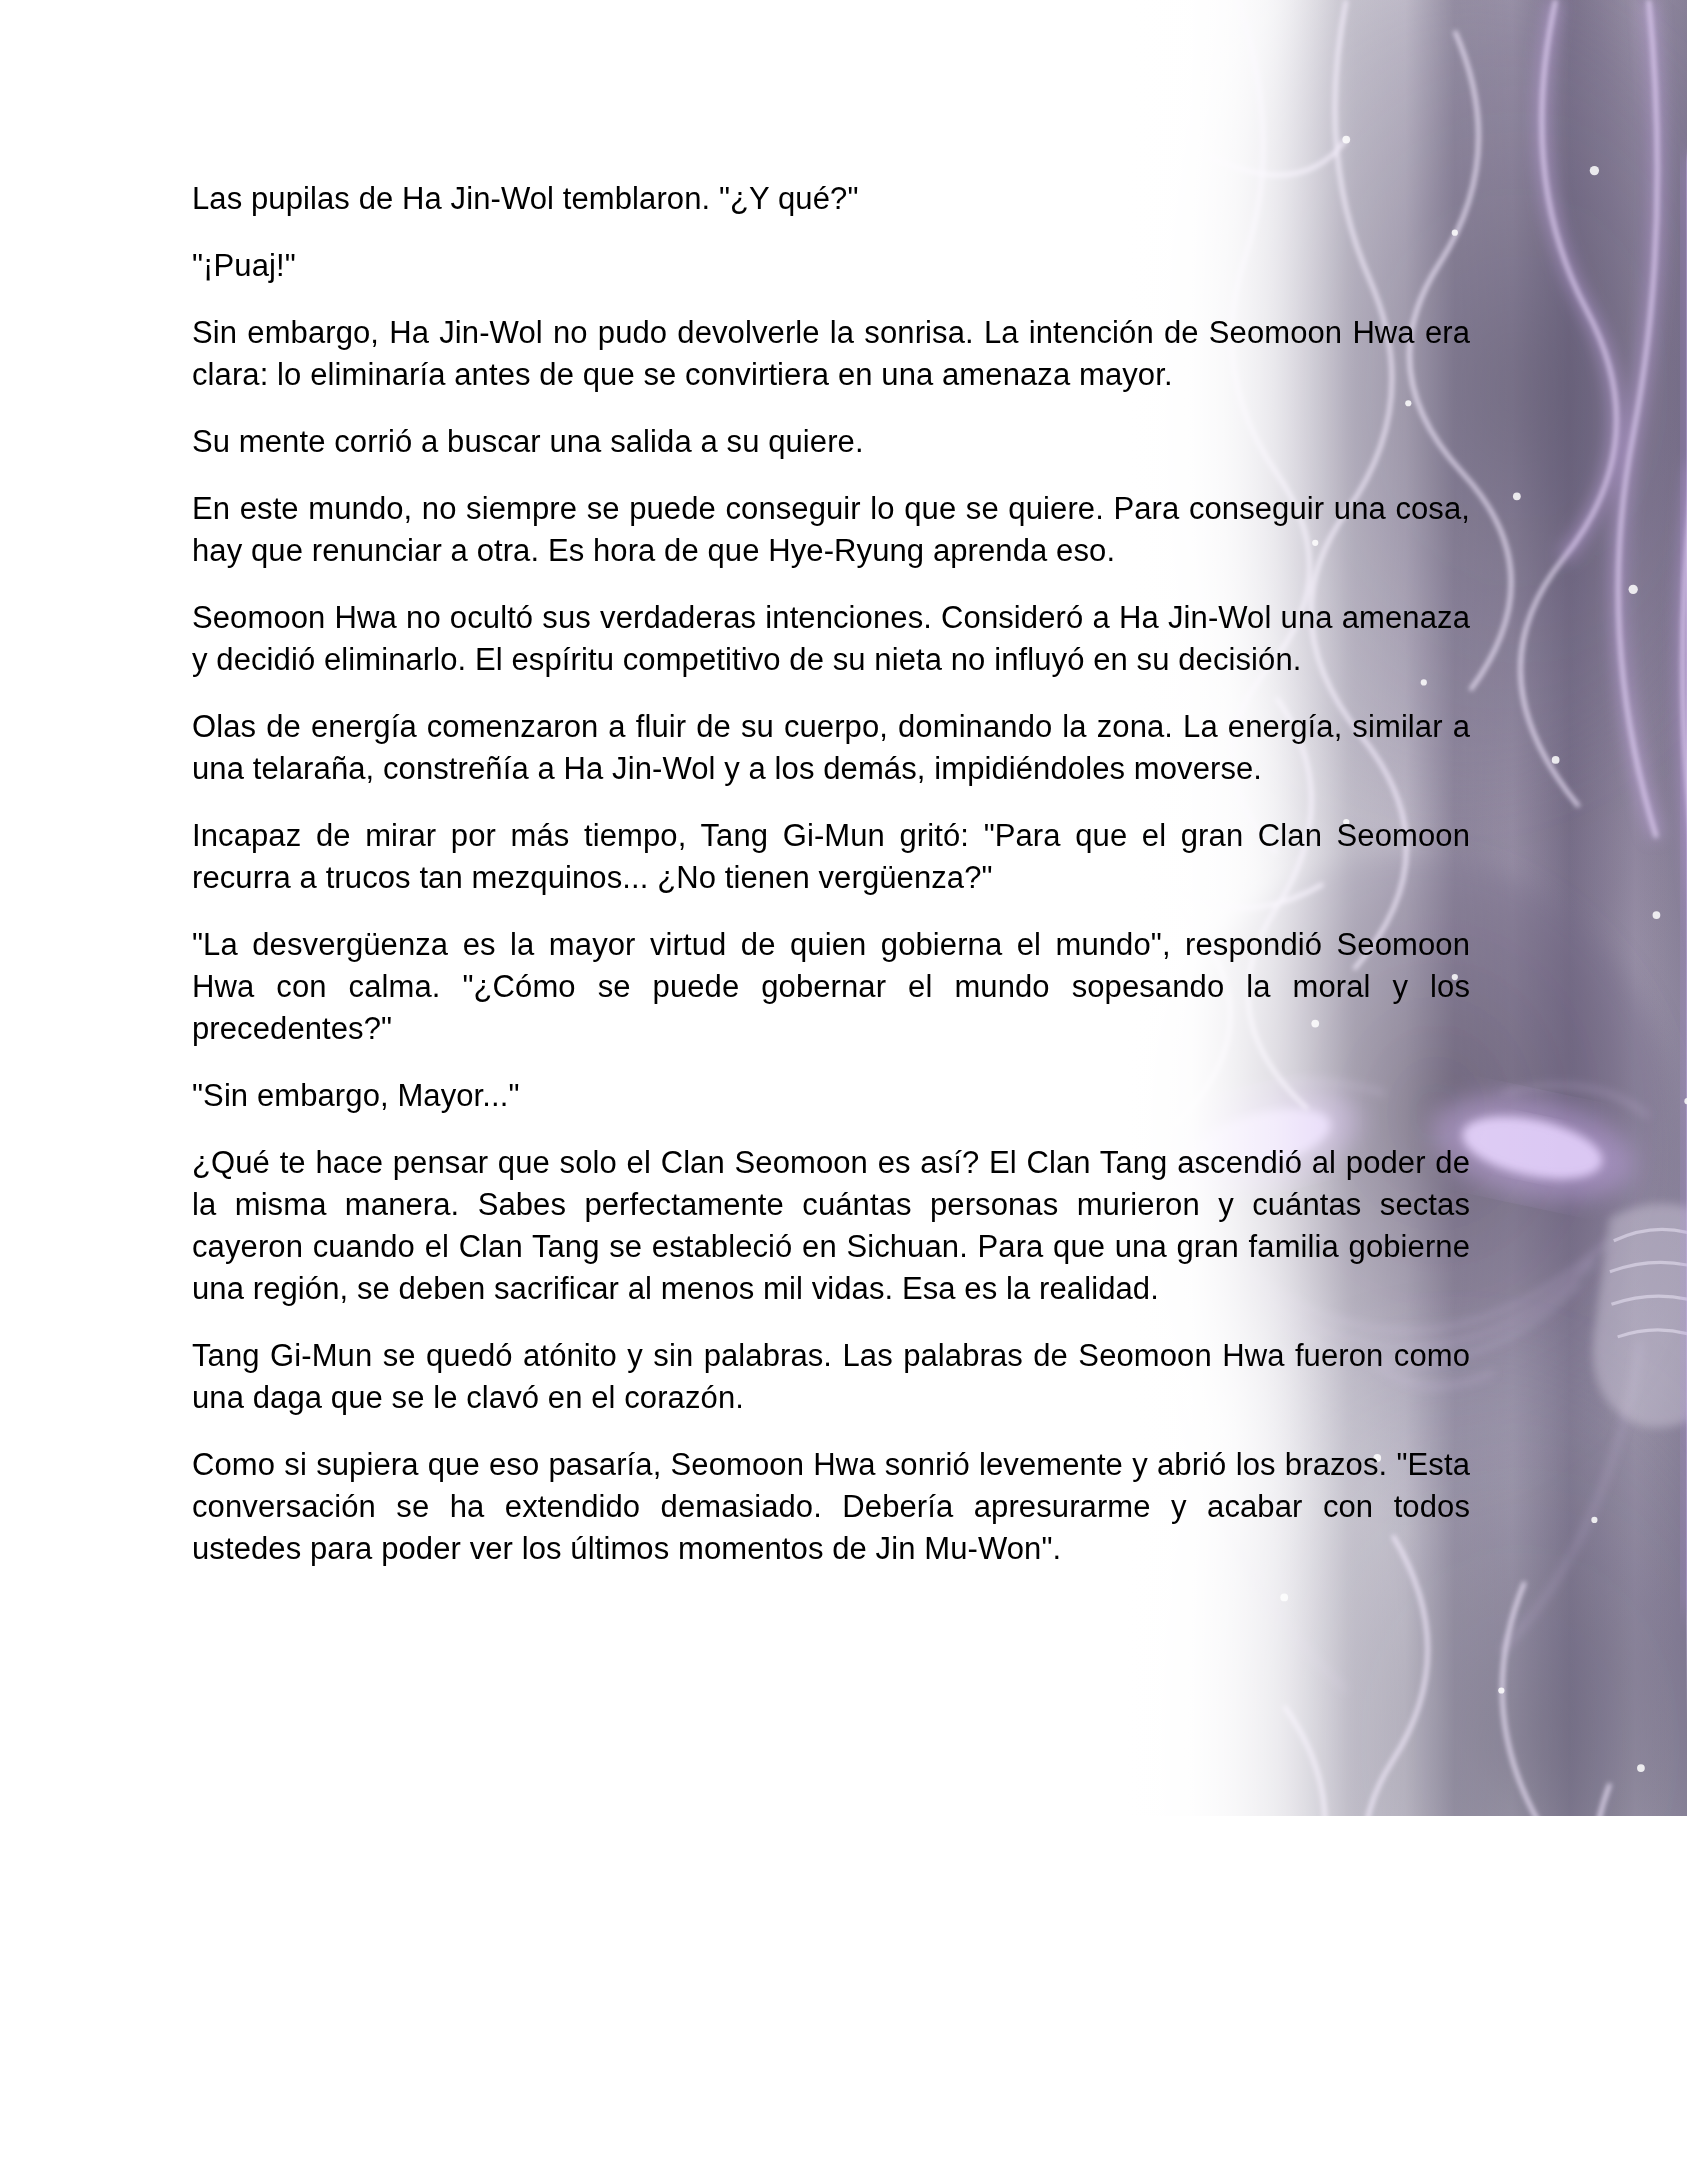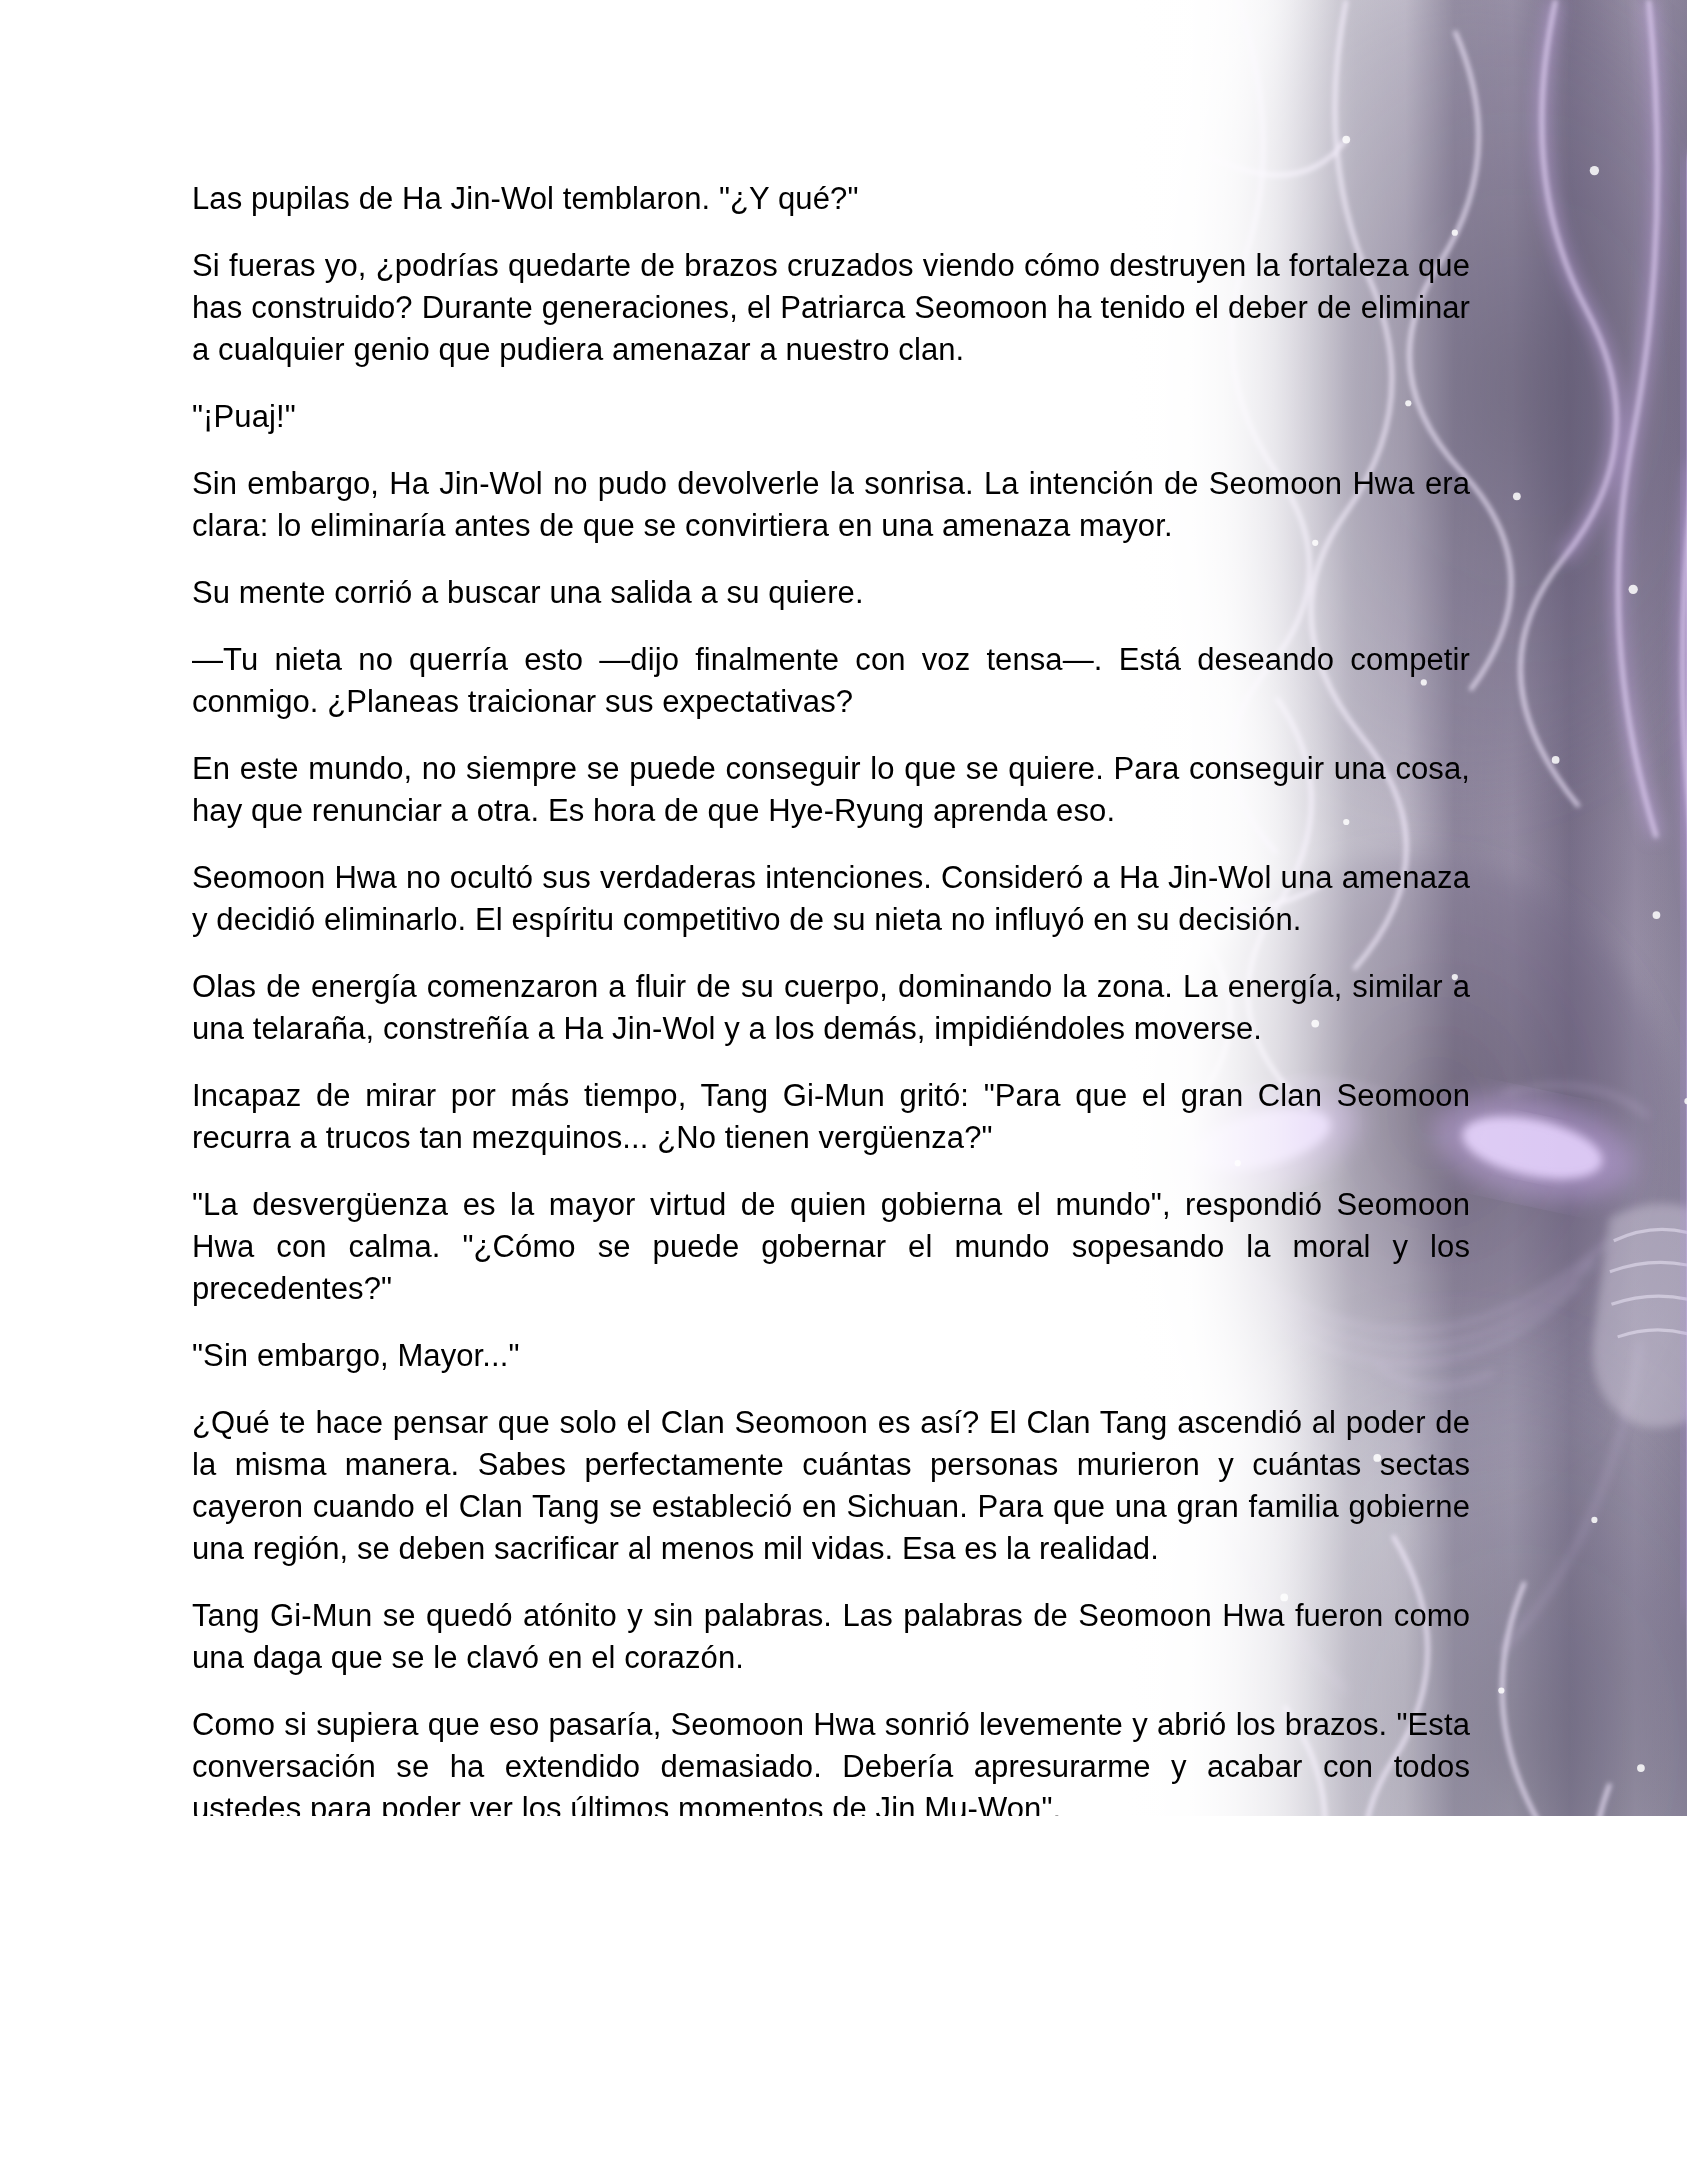--- a/index.html
+++ b/index.html
@@ -261,25 +261,23 @@
           <path d="M952 2738 q-44 -26 -62 -4 q34 18 62 4 z" fill="#e2e0e6"></path>
         </g>
       </g>
     </svg>
 
     <div class="art-layer art-fade"></div>
   </div>
 
   <div id="text-column">
     <p class="para">Las pupilas de Ha Jin-Wol temblaron. "¿Y qué?"</p>
-    <p class="para">Si fueras yo, ¿podrías quedarte de brazos cruzados viendo cómo destruyen la fortaleza que has construido? Durante generaciones, el Patriarca Seomoon ha tenido el deber de eliminar a cualquier genio que pudiera amenazar a nuestro clan.</p>
     <p class="para">"¡Puaj!"</p>
     <p class="para">Sin embargo, Ha Jin-Wol no pudo devolverle la sonrisa. La intención de Seomoon Hwa era clara: lo eliminaría antes de que se convirtiera en una amenaza mayor.</p>
     <p class="para">Su mente corrió a buscar una salida a su quiere.</p>
-    <p class="para">—Tu nieta no querría esto —dijo finalmente con voz tensa—. Está deseando competir conmigo. ¿Planeas traicionar sus expectativas?</p>
     <p class="para">En este mundo, no siempre se puede conseguir lo que se quiere. Para conseguir una cosa, hay que renunciar a otra. Es hora de que Hye-Ryung aprenda eso.</p>
     <p class="para">Seomoon Hwa no ocultó sus verdaderas intenciones. Consideró a Ha Jin-Wol una amenaza y decidió eliminarlo. El espíritu competitivo de su nieta no influyó en su decisión.</p>
     <p class="para">Olas de energía comenzaron a fluir de su cuerpo, dominando la zona. La energía, similar a una telaraña, constreñía a Ha Jin-Wol y a los demás, impidiéndoles moverse.</p>
     <p class="para">Incapaz de mirar por más tiempo, Tang Gi-Mun gritó: "Para que el gran Clan Seomoon recurra a trucos tan mezquinos... ¿No tienen vergüenza?"</p>
     <p class="para">"La desvergüenza es la mayor virtud de quien gobierna el mundo", respondió Seomoon Hwa con calma. "¿Cómo se puede gobernar el mundo sopesando la moral y los precedentes?"</p>
     <p class="para">"Sin embargo, Mayor..."</p>
     <p class="para">¿Qué te hace pensar que solo el Clan Seomoon es así? El Clan Tang ascendió al poder de la misma manera. Sabes perfectamente cuántas personas murieron y cuántas sectas cayeron cuando el Clan Tang se estableció en Sichuan. Para que una gran familia gobierne una región, se deben sacrificar al menos mil vidas. Esa es la realidad.</p>
     <p class="para">Tang Gi-Mun se quedó atónito y sin palabras. Las palabras de Seomoon Hwa fueron como una daga que se le clavó en el corazón.</p>
     <p class="para last">Como si supiera que eso pasaría, Seomoon Hwa sonrió levemente y abrió los brazos. "Esta conversación se ha extendido demasiado. Debería apresurarme y acabar con todos ustedes para poder ver los últimos momentos de Jin Mu-Won".</p>
   </div>

